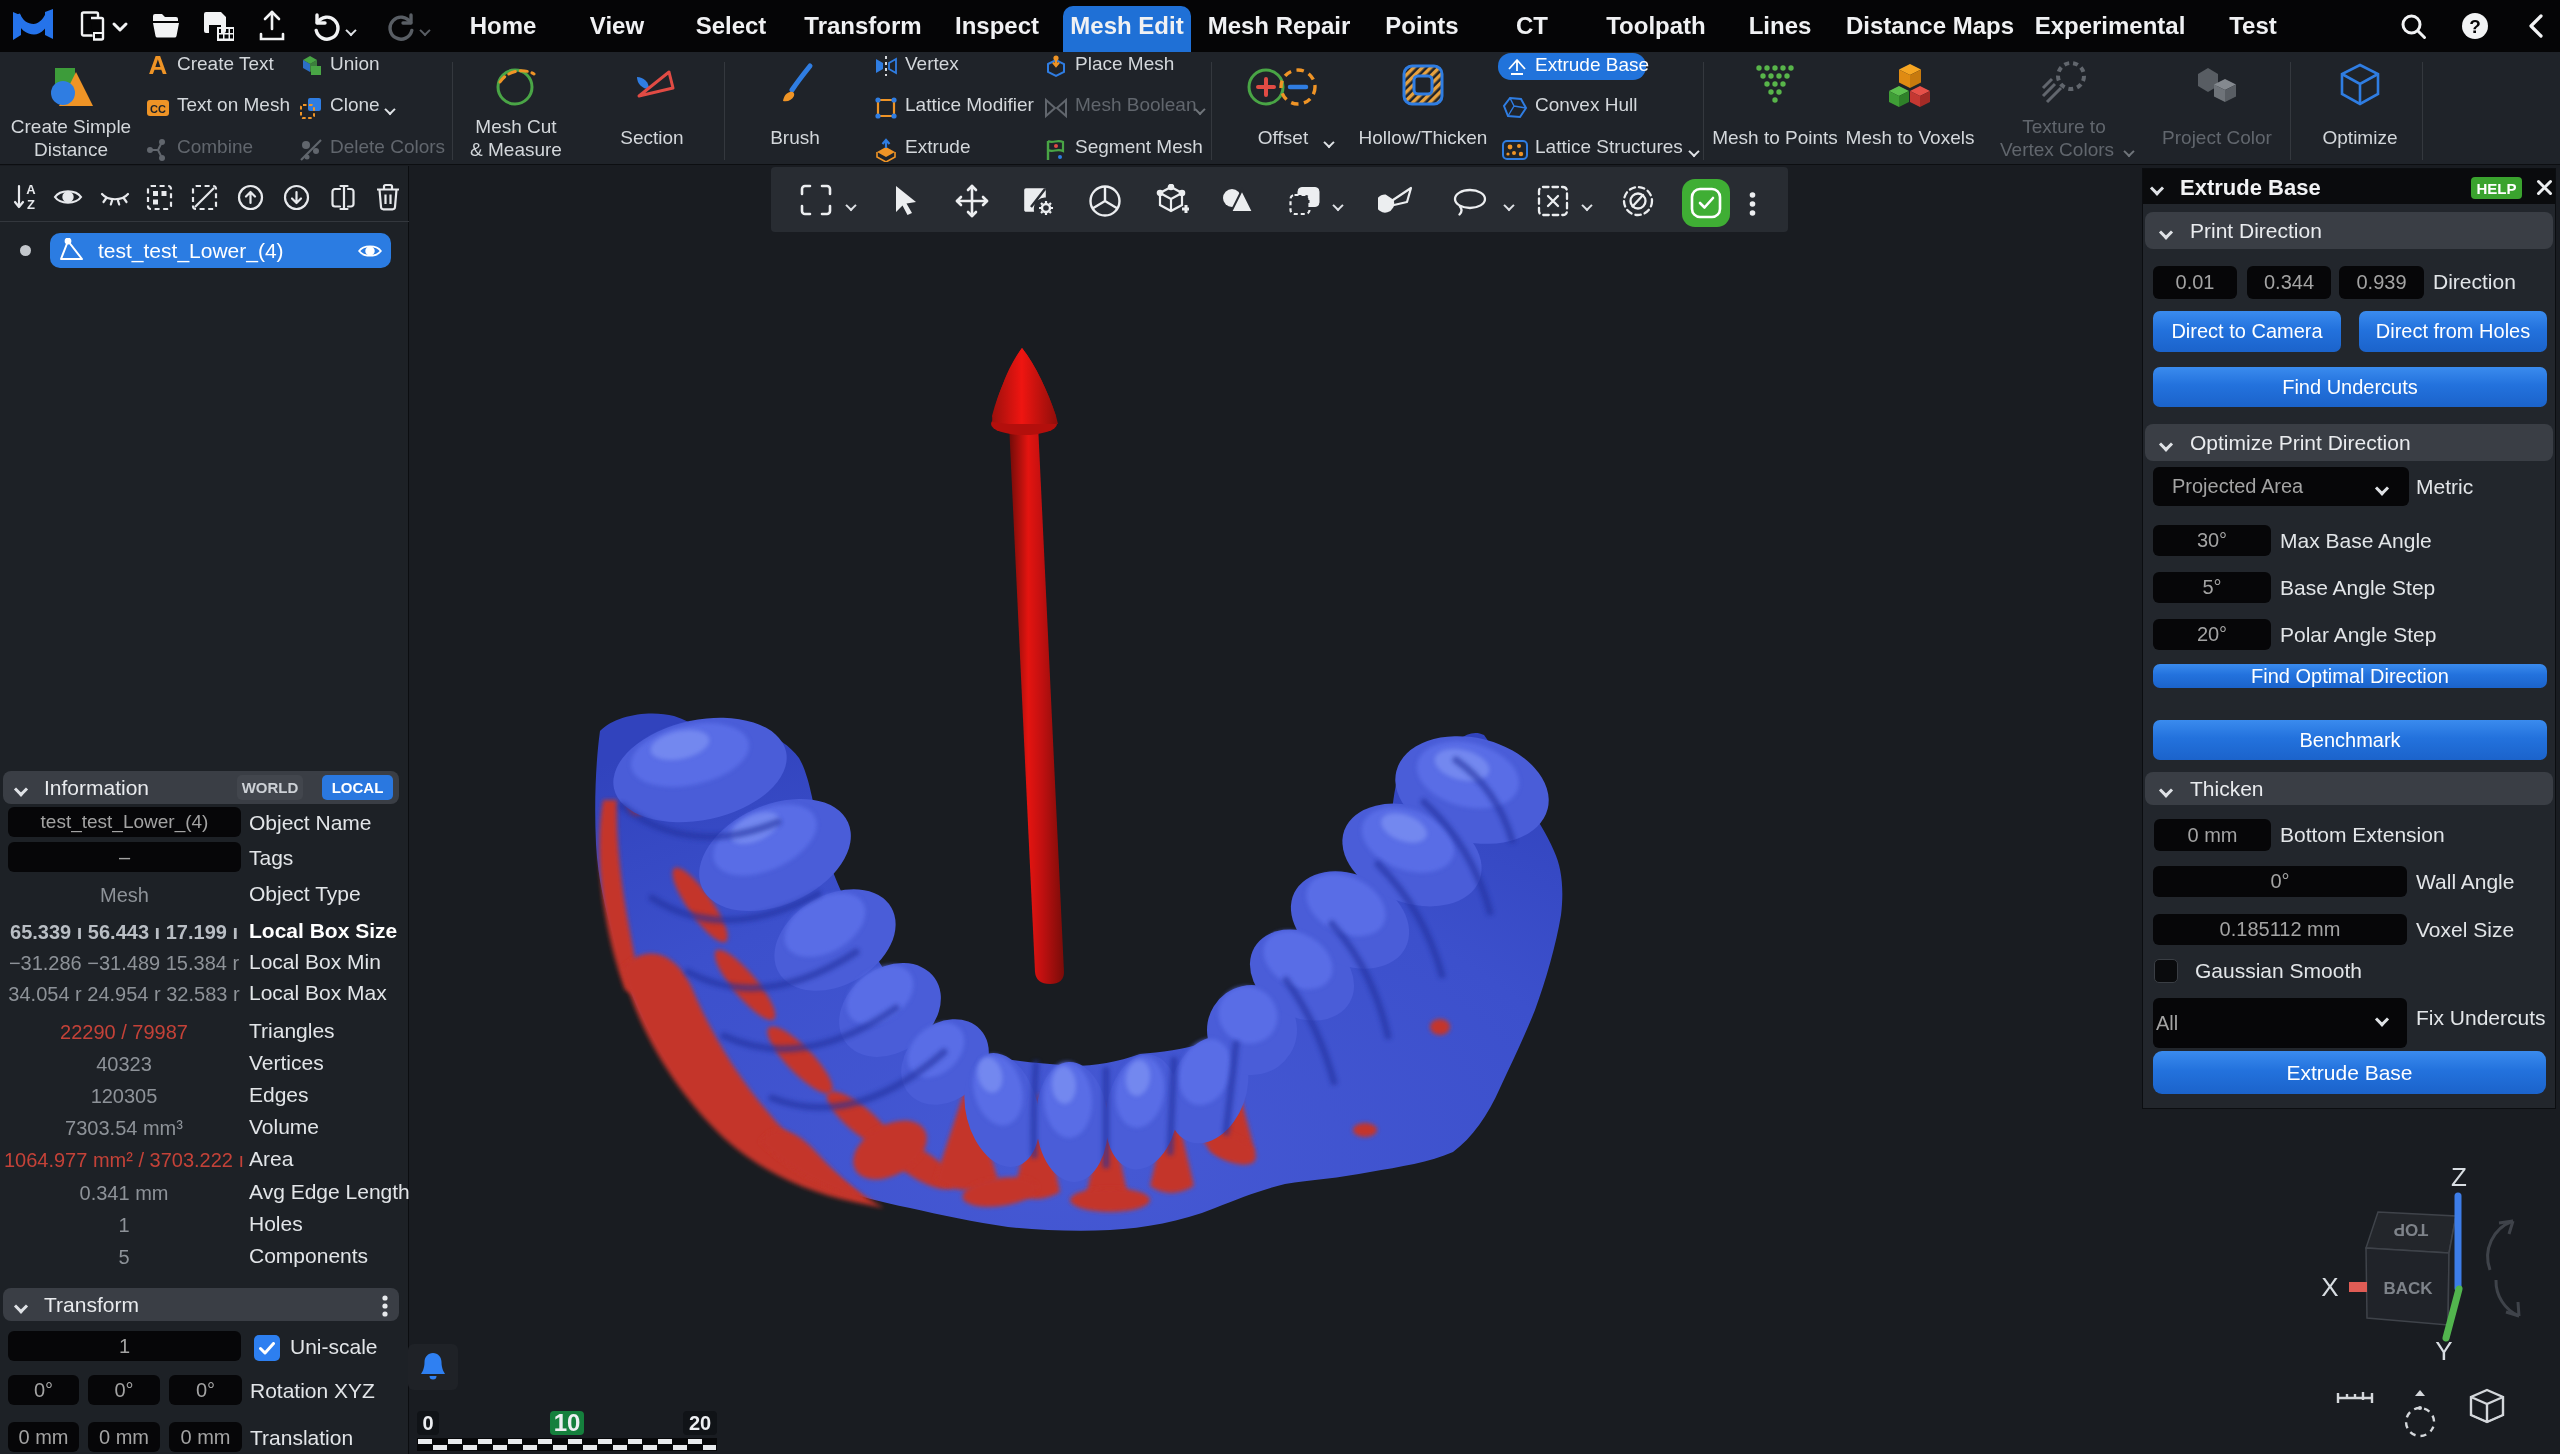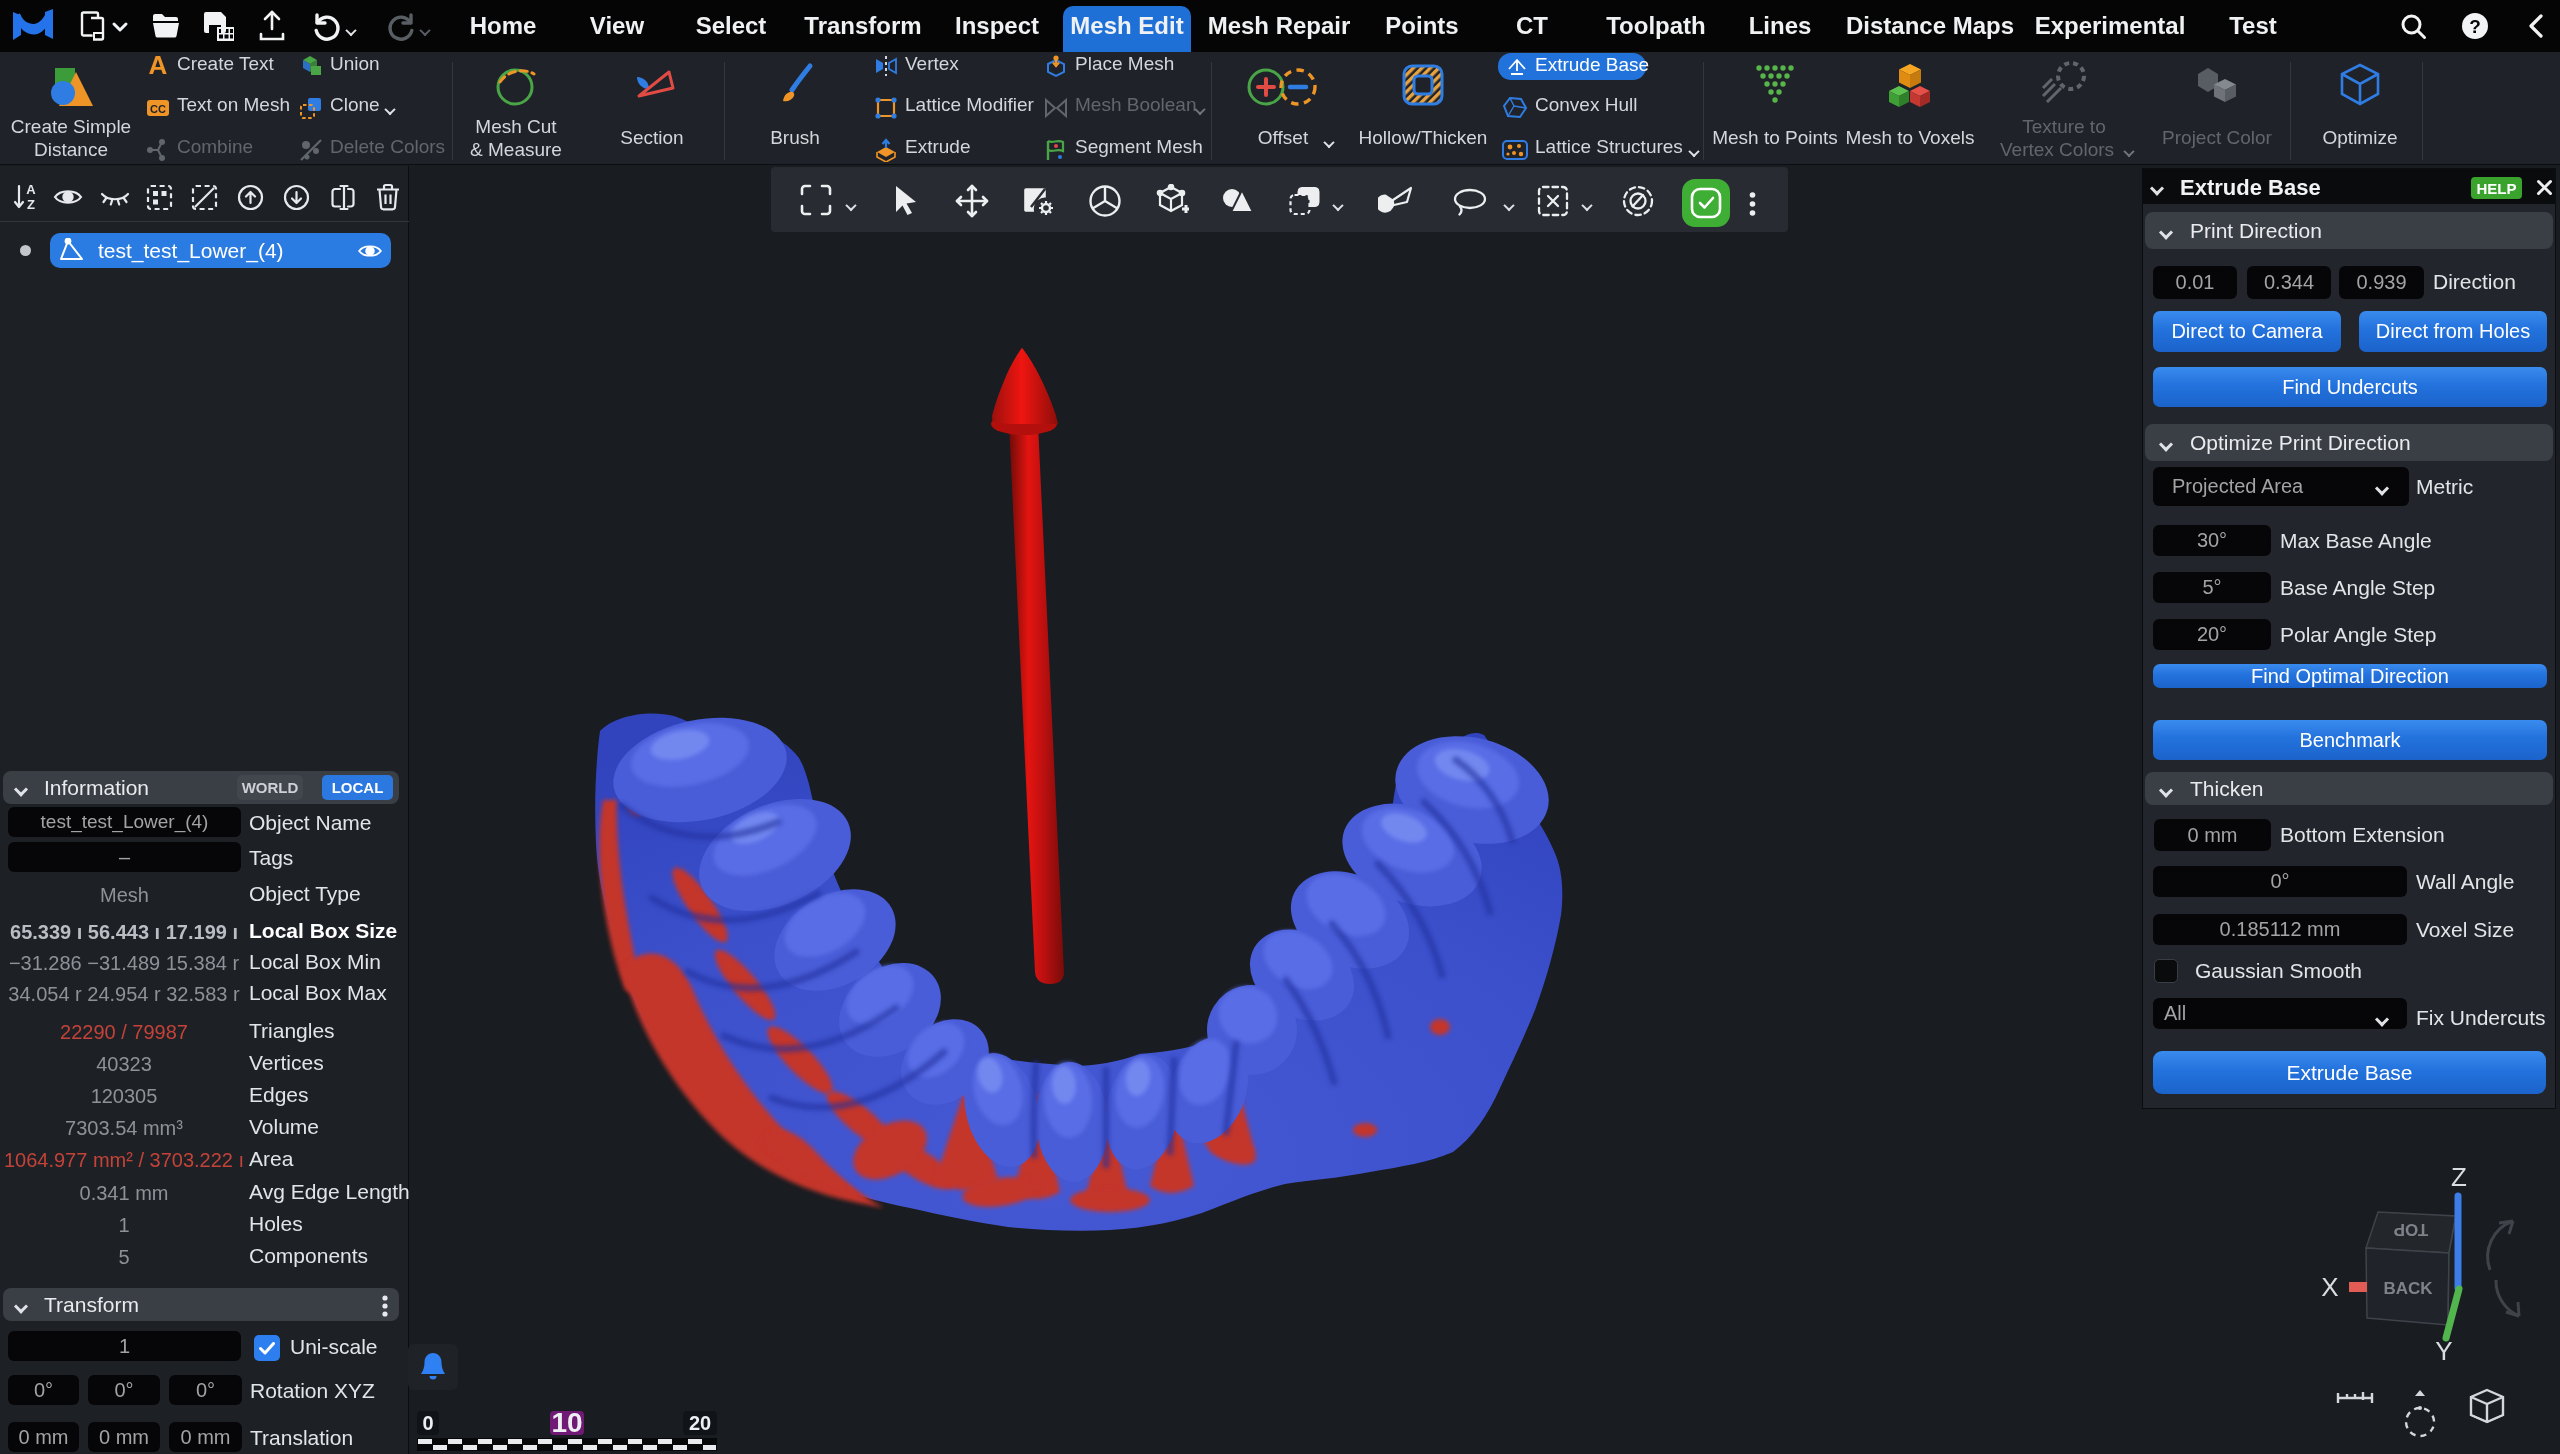--- a/index.html
+++ b/index.html
@@ -673,33 +673,33 @@
 <div class="a" style="left:2161px;top:783px"><span class="cv cvb"></span></div>
 <span class="a" style="left:2190px;top:777px;color:#e9ebee;font-size:21px">Thicken</span>
 <div class="inp" style="left:2154px;top:819px;width:117px;height:32px">0 mm</div>
 <span class="lbl" style="left:2280px;top:823px">Bottom Extension</span>
 <div class="inp" style="left:2153px;top:866px;width:254px;height:31px">0°</div>
 <span class="lbl" style="left:2416px;top:870px">Wall Angle</span>
 <div class="inp" style="left:2153px;top:914px;width:254px;height:31px">0.185112 mm</div>
 <span class="lbl" style="left:2416px;top:918px">Voxel Size</span>
 <div class="a" style="left:2154px;top:959px;width:24px;height:24px;background:#0a0b0d;border-radius:5px;border:1px solid #3a3e44"></div>
 <span class="lbl" style="left:2195px;top:959px">Gaussian Smooth</span>
-<div class="inp" style="left:2153px;top:998px;width:254px;height:31px;justify-content:flex-start;padding-left:11px">All</div>
+<div class="inp" style="left:2153px;top:998px;width:254px;height:50px;justify-content:flex-start;padding-left:3px">All</div>
 <div class="a" style="left:2377px;top:1012px"><span class="cv cvb"></span></div>
 <span class="lbl" style="left:2416px;top:1006px">Fix Undercuts</span>
 <div class="btn" style="left:2153px;top:1051px;width:393px;height:43px;font-size:21px;border-radius:9px">Extrude Base</div>
 
 <div class="a" style="left:408px;top:1344px;width:50px;height:46px;background:#1f2227;border-radius:6px"></div>
 <svg class="a" style="left:420px;top:1352px" width="26" height="30" viewBox="0 0 26 30" fill="#2f80f2">
     <path d="M13 1 C8 1 4.5 5 4.5 10 C4.5 17 2 20 1 22 H25 C24 20 21.5 17 21.5 10 C21.5 5 18 1 13 1 Z"></path>
     <path d="M9.5 24 a3.5 3.5 0 0 0 7 0 Z"></path>
   </svg>
 
 <div class="a flx" style="left:417px;top:1411px;width:22px;height:24px;background:#101317;border-radius:4px;justify-content:center;color:#edeff2;font-size:20px;font-weight:bold">0</div>
-<div class="a flx" style="left:550px;top:1411px;width:34px;height:24px;background:#701a75;border-radius:4px;justify-content:center;color:#edeff2;font-size:28px;font-weight:bold">10</div>
+<div class="a flx" style="left:550px;top:1411px;width:34px;height:24px;background:#15803d;border-radius:4px;justify-content:center;color:#edeff2;font-size:24px;font-weight:bold">10</div>
 <div class="a flx" style="left:683px;top:1411px;width:34px;height:24px;background:#101317;border-radius:4px;justify-content:center;color:#edeff2;font-size:20px;font-weight:bold">20</div>
 <svg class="a" style="left:417px;top:1438px" width="300" height="13" viewBox="0 0 300 13">
     <rect width="300" height="13" fill="#07080a"></rect>
     <g fill="#e8eaed">
       <rect x="1" y="1" width="14" height="5"></rect>
       <rect x="31" y="1" width="14" height="5"></rect>
       <rect x="61" y="1" width="14" height="5"></rect>
       <rect x="91" y="1" width="14" height="5"></rect>
       <rect x="121" y="1" width="14" height="5"></rect>
       <rect x="151" y="1" width="14" height="5"></rect>

